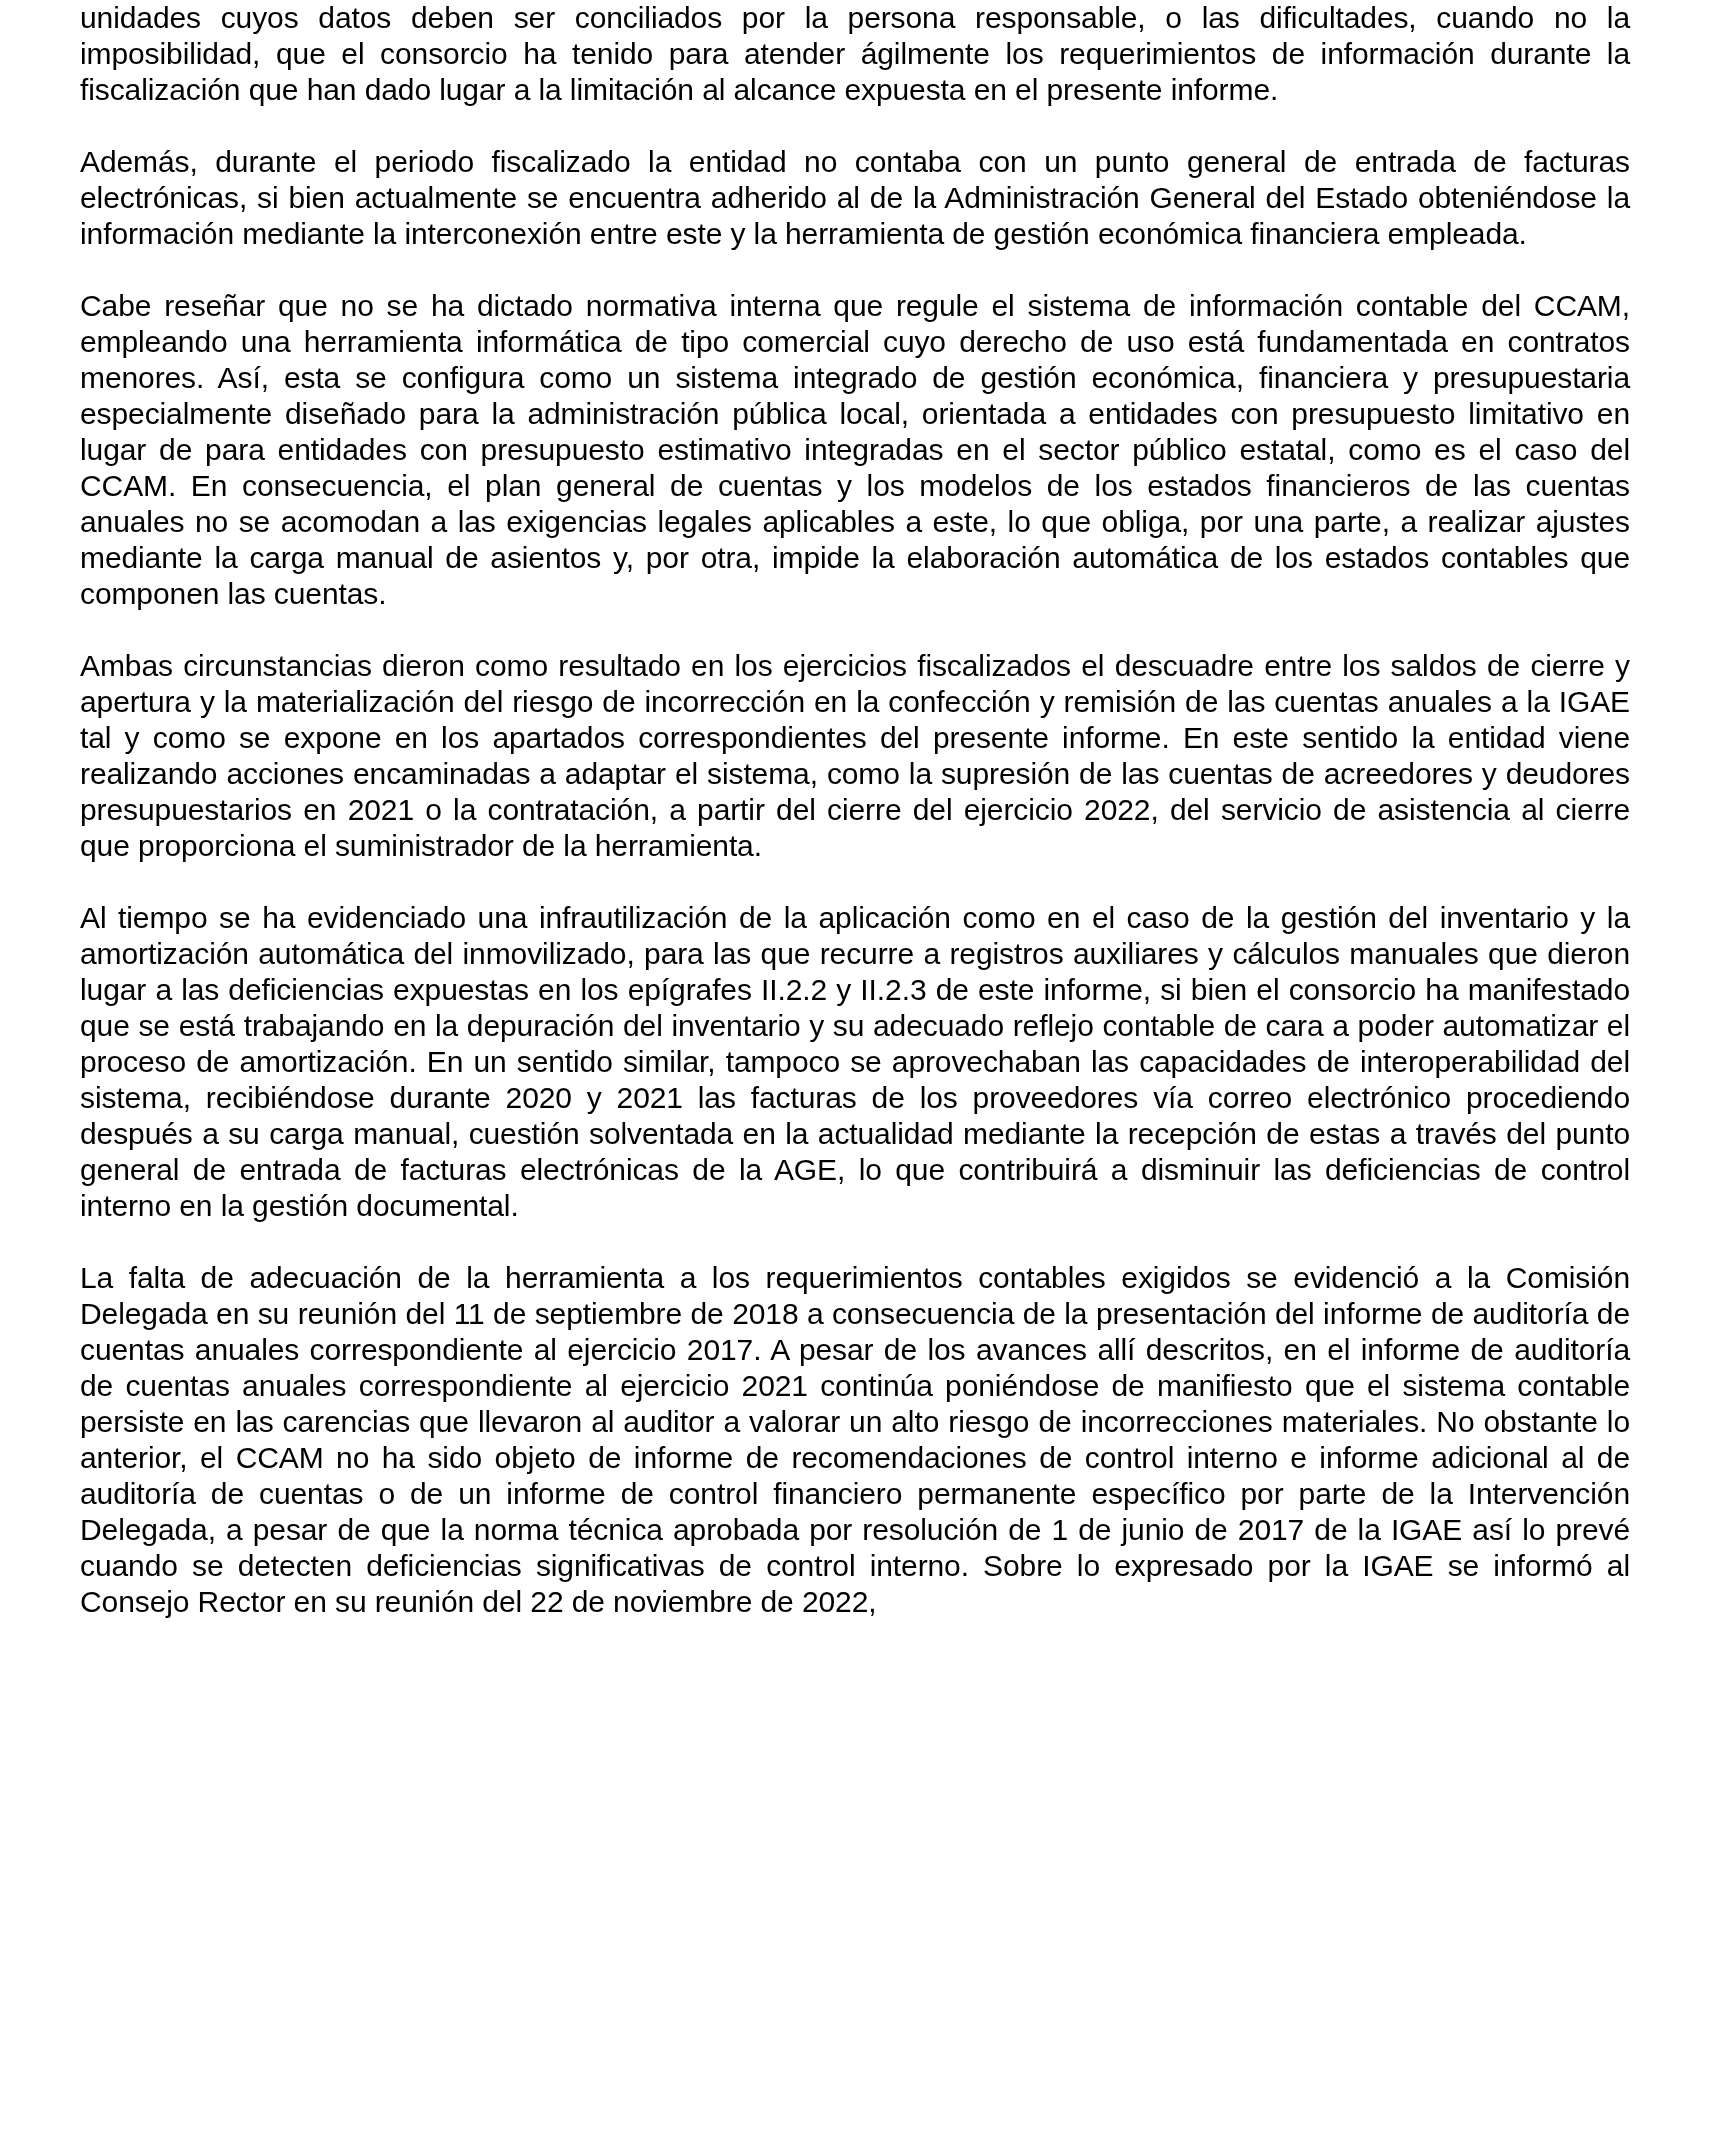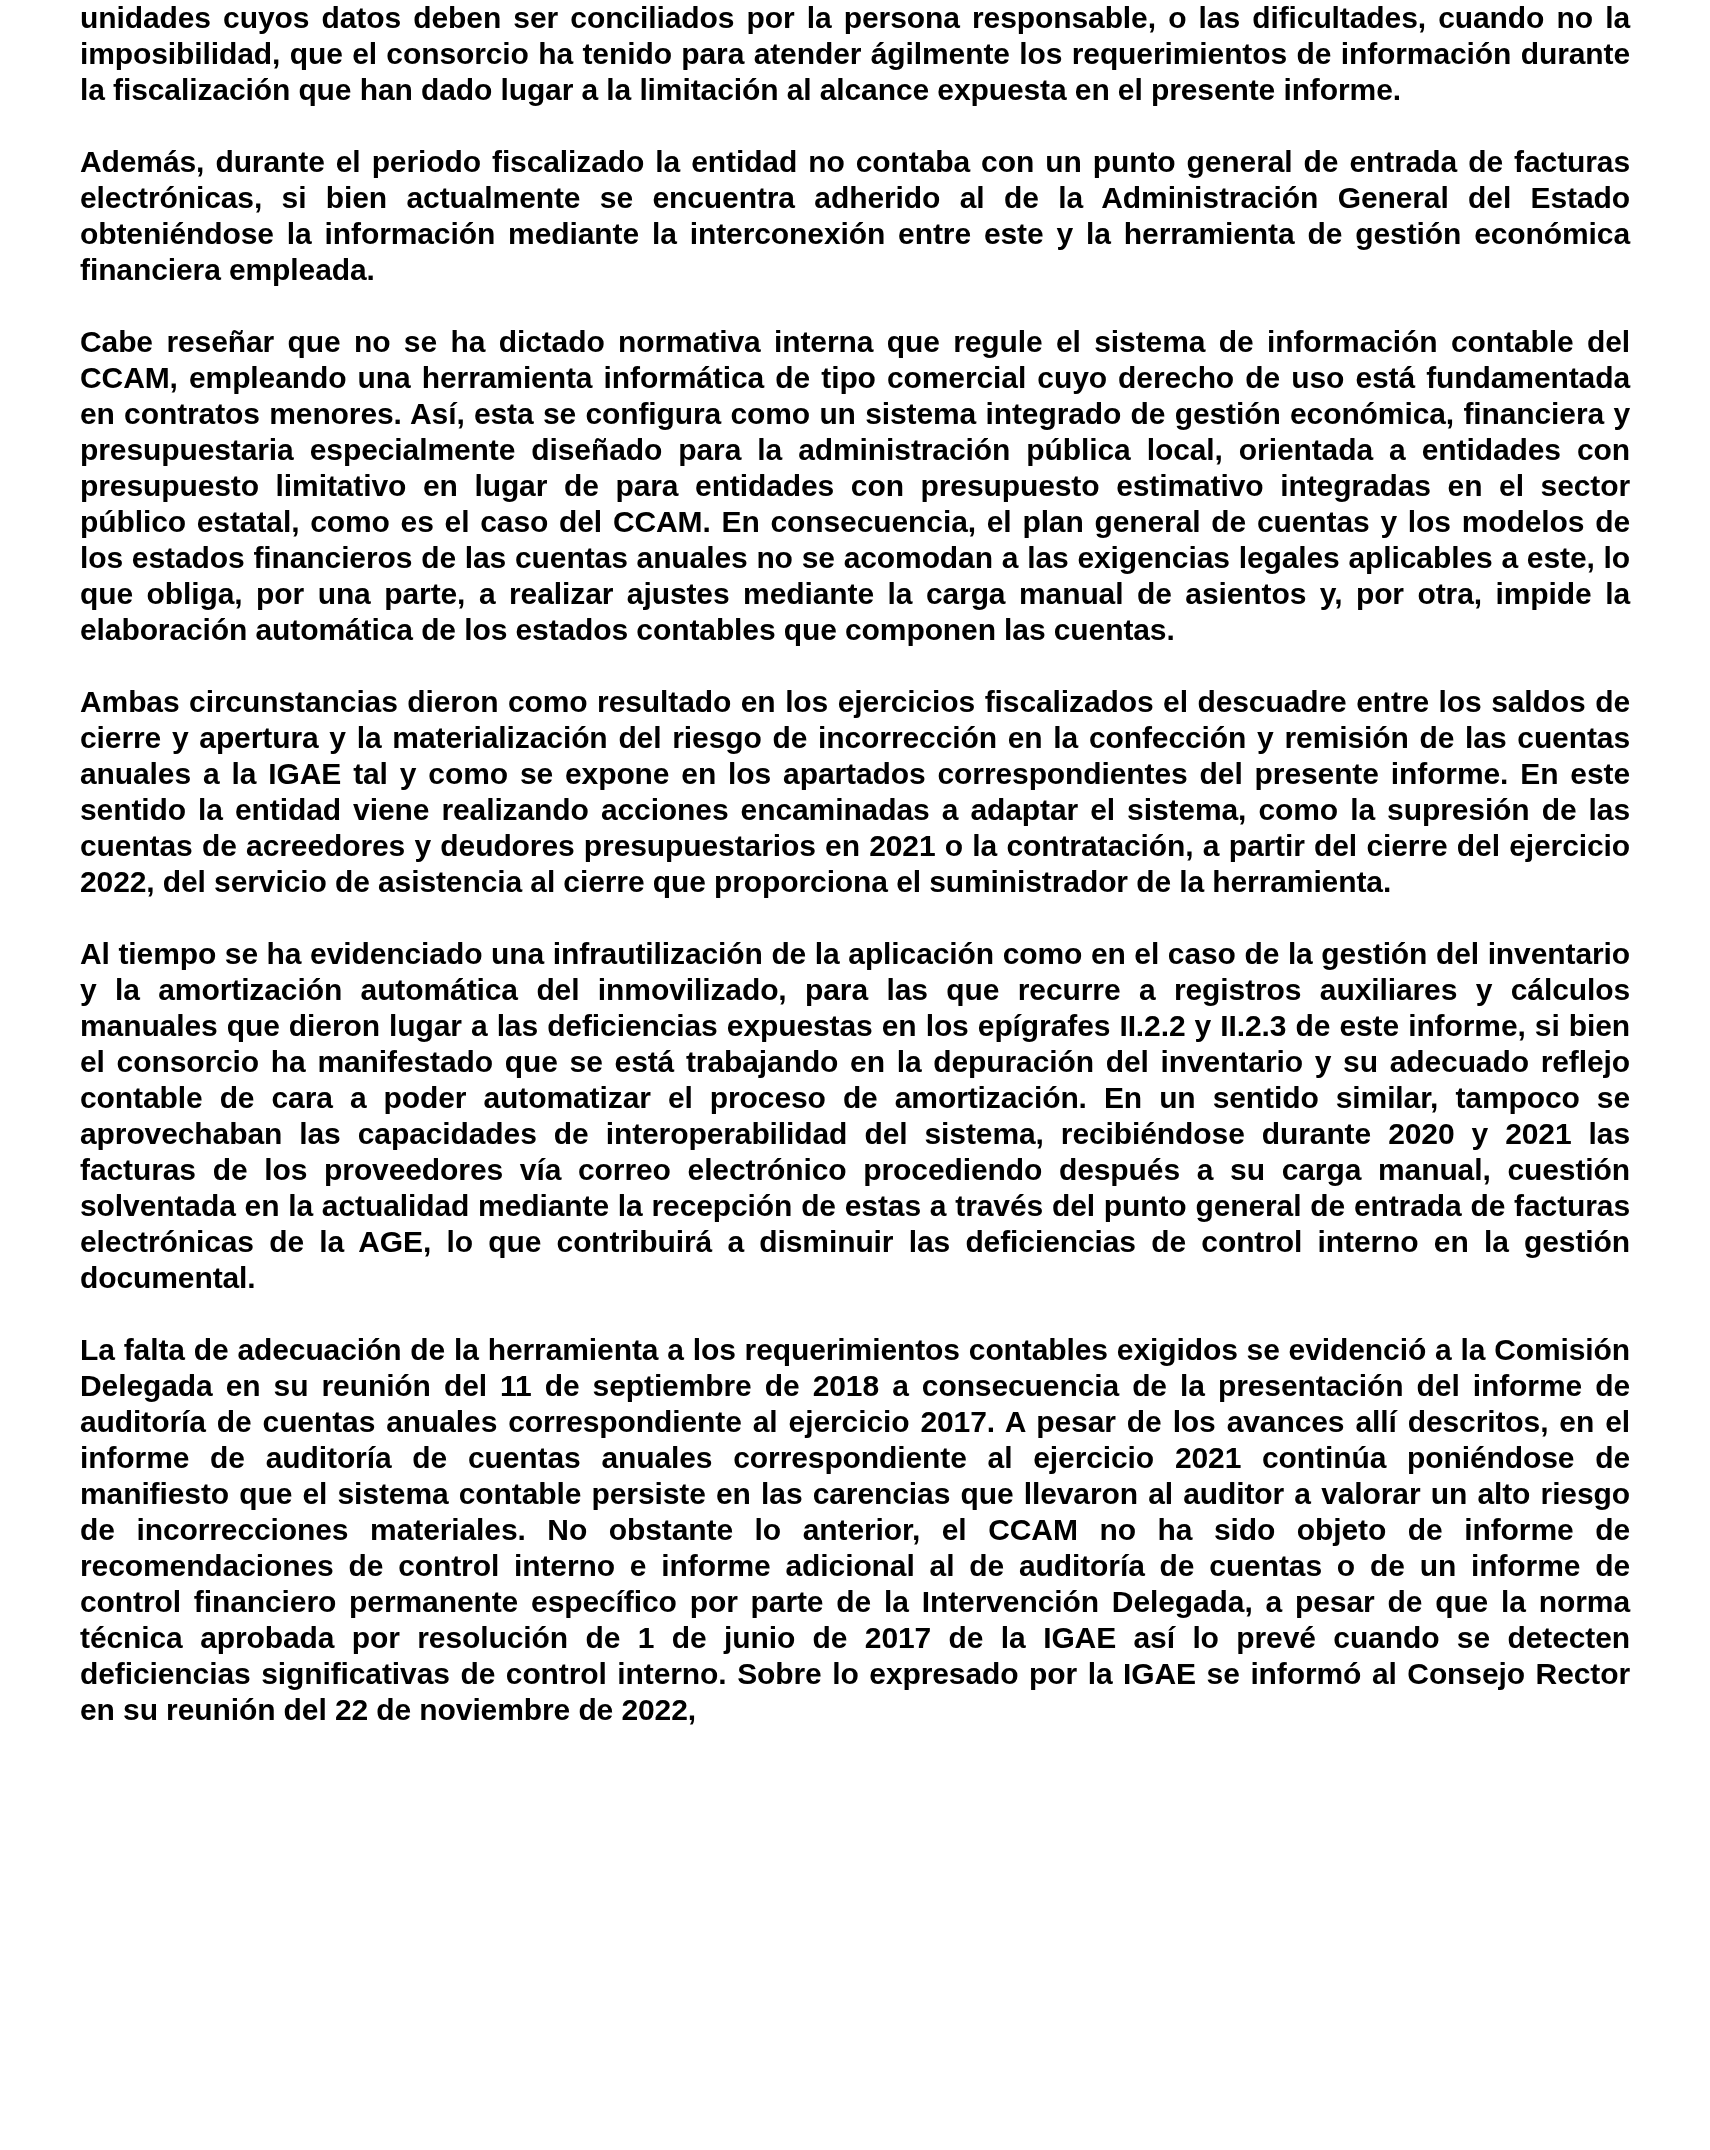--- a/index.html
+++ b/index.html
@@ -18,21 +18,20 @@
     height: 2151px;
     background: #ffffff;
     box-sizing: border-box;
     overflow: hidden;
   }
   .text-column {
     position: absolute;
     left: 80px;
     top: 0px;
     width: 1550px;
-    font-weight: bold;
   }
   .doc-paragraph {
     margin: 0 0 36px 0;
     font-size: 30px;
     line-height: 36px;
     text-align: justify;
     text-justify: inter-word;
     letter-spacing: -0.1px;
     word-spacing: 0px;
     hyphens: none;

